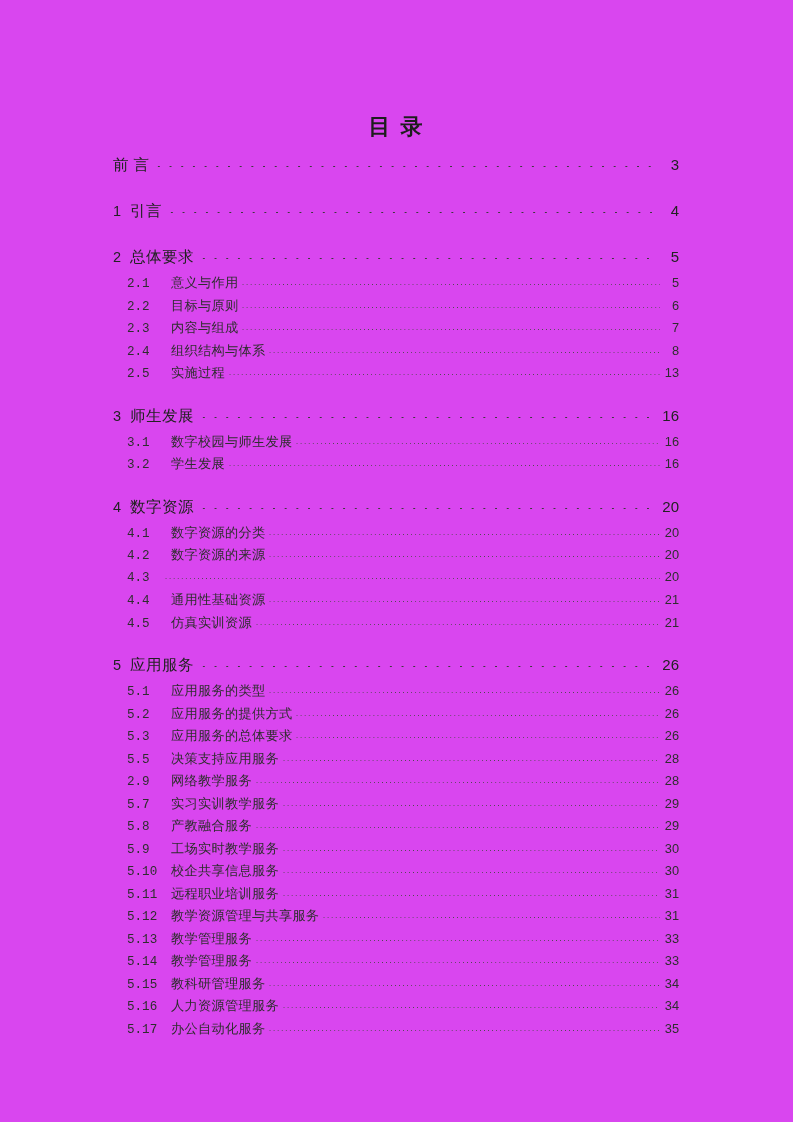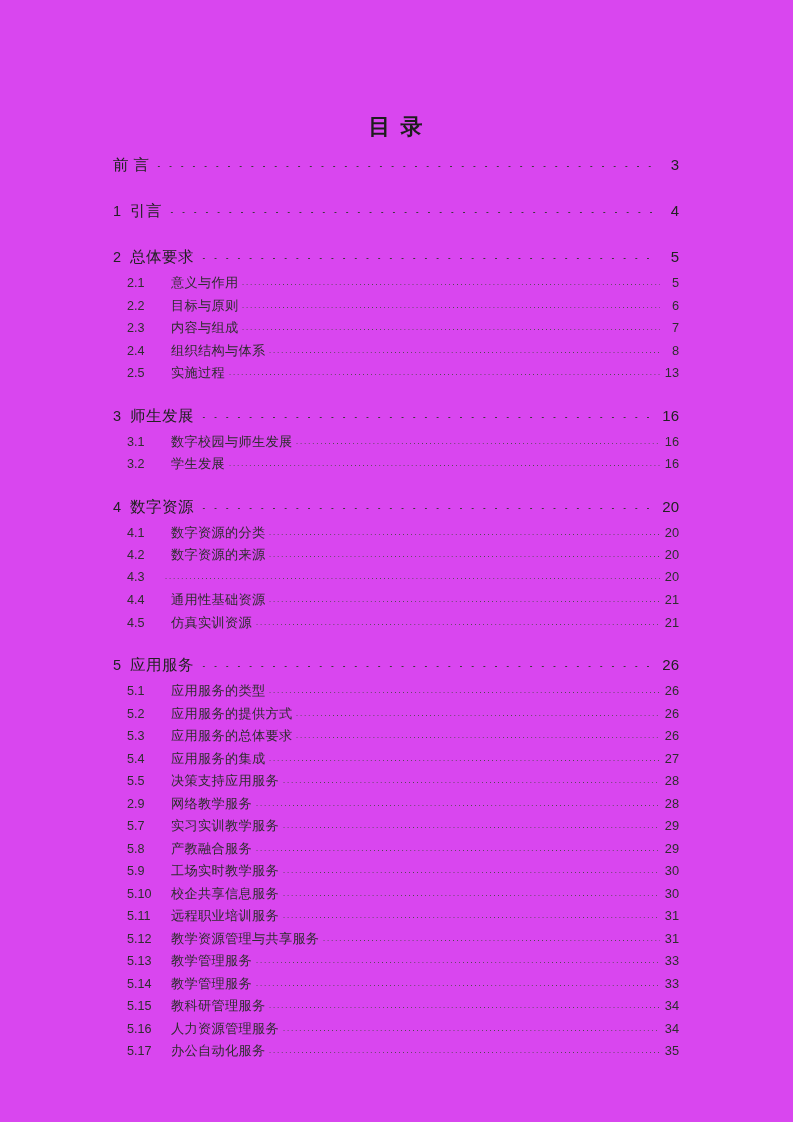--- a/index.html
+++ b/index.html
@@ -105,21 +105,21 @@
   .lvl2 {
     font-size: 13.2px;
     height: 22.5px;
     color: #2e2e2e;
   }
   .lvl2 .num {
     width: 36px;
     flex: 0 0 36px;
     margin-left: 14px;
     text-align: left;
-    font-family: Liberation Sans, sans-serif;
+    font-family: Liberation Mono, monospace;
     font-size: 12.6px;
   }
   .lvl2 .label {
     flex: 0 0 auto;
     letter-spacing: 0.3px;
     padding-right: 2px;
     margin-left: 8px;
   }
   .lvl2 .leader {
     flex: 1 1 auto;
@@ -281,26 +281,20 @@
         <span class="leader"></span>
         <span class="pageno">26</span>
       </div>
       <div class="toc-entry lvl2">
         <span class="num">5.3</span>
         <span class="label">应用服务的总体要求</span>
         <span class="leader"></span>
         <span class="pageno">26</span>
       </div>
       <div class="toc-entry lvl2">
-        <span class="num">5.4</span>
-        <span class="label">应用服务的集成</span>
-        <span class="leader"></span>
-        <span class="pageno">27</span>
-      </div>
-      <div class="toc-entry lvl2">
         <span class="num">5.5</span>
         <span class="label">决策支持应用服务</span>
         <span class="leader"></span>
         <span class="pageno">28</span>
       </div>
       <div class="toc-entry lvl2">
         <span class="num">2.9</span>
         <span class="label">网络教学服务</span>
         <span class="leader"></span>
         <span class="pageno">28</span>

